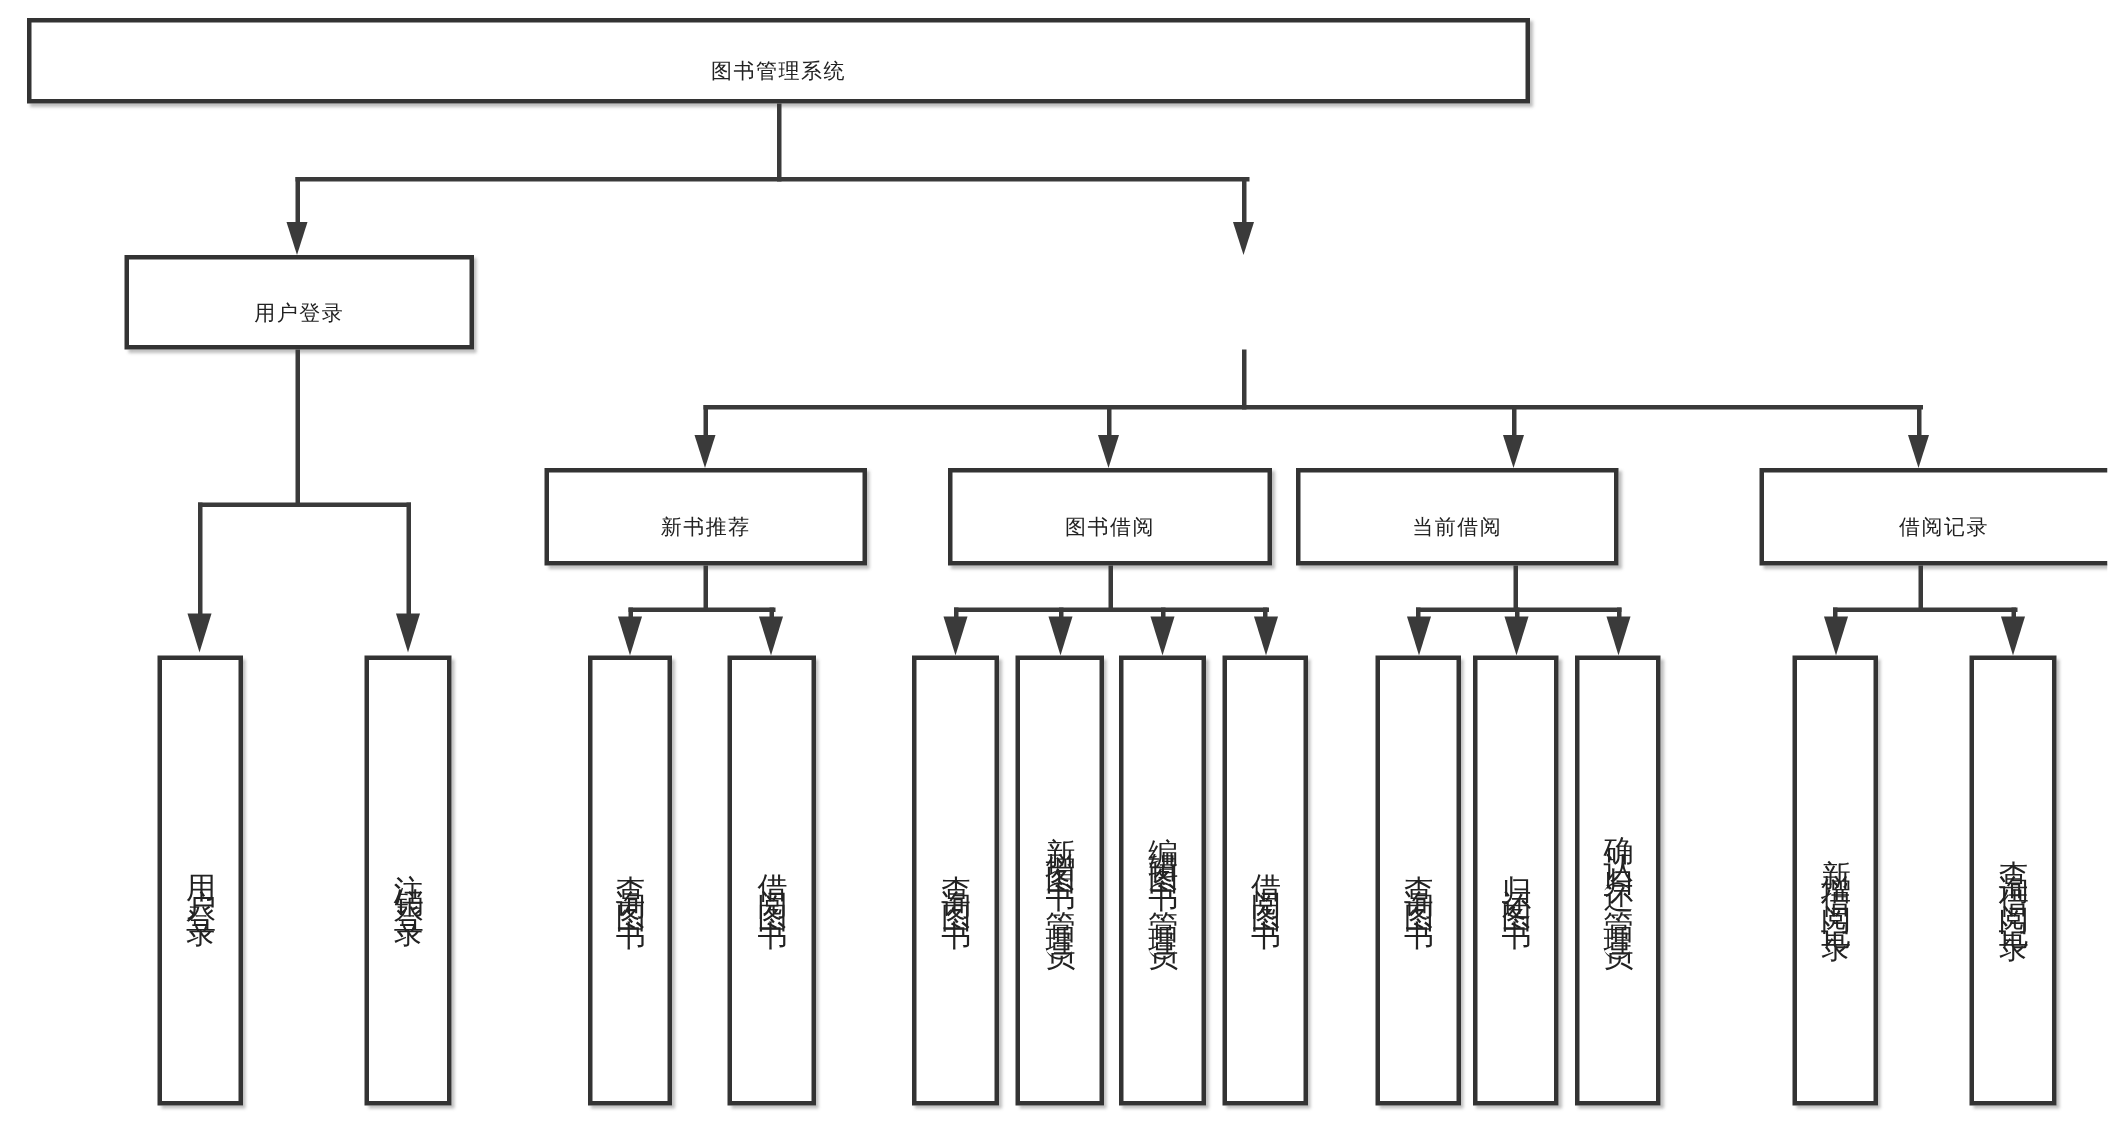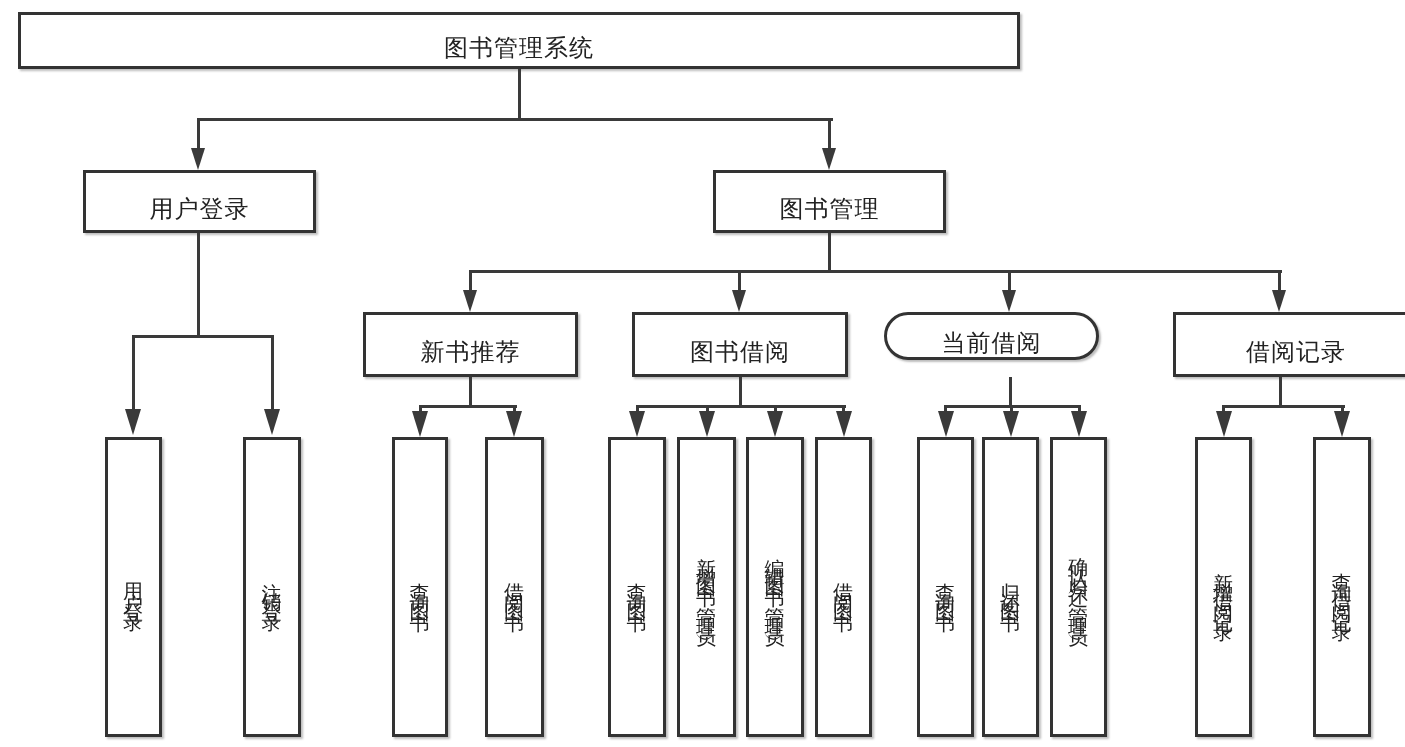--- a/index.html
+++ b/index.html
@@ -19,37 +19,37 @@
   }
   
   .box{
     position:absolute;
     background:#ffffff;
     border:3px solid #333333;
     box-shadow:2px 2px 2px rgba(110,110,110,0.45);
     display:flex;align-items:center;justify-content:center;
   }
   .hlabel{
-    font-size:24px;color:var(--txt);
+    font-size:14px;color:var(--txt);
     letter-spacing:1px;white-space:nowrap;margin-top:14px;
   }
   .leaf .vlabel{
     writing-mode:vertical-rl;
     text-orientation:mixed;
     font-size:20px;line-height:1;
     letter-spacing:10px;
     color:var(--txt);
   }
   
   #n-root   {left:18px;  top:12px;  width:1002px;height:57px;}
   #n-login  {left:83px;  top:170px; width:233px; height:63px;}
   #n-mgmt   {left:713px; top:170px; width:233px; height:63px;}
   #n-l3-1   {left:363px; top:312px; width:215px; height:65px;}
   #n-l3-2   {left:632px; top:312px; width:216px; height:65px;}
-  #n-l3-3   {left:884px; top:312px; width:215px; height:48px;border-radius:25px;}
+  #n-l3-3   {left:864px; top:312px; width:215px; height:65px;}
   #n-l3-4   {left:1173px;top:312px; width:246px; height:65px;}
   .leaf{top:437px;height:300px;}
   #n-1a{left:105px; width:57px;}
   #n-1b{left:243px; width:58px;}
   #n-2a{left:392px; width:56px;}
   #n-2b{left:485px; width:59px;}
   #n-3a{left:608px; width:58px;}
   #n-3b{left:677px; width:59px;}
   #n-3c{left:746px; width:58px;}
   #n-3d{left:815px; width:57px;}
@@ -80,23 +80,20 @@
 
 <div class="canvas">
 
   <div class="box" id="n-root">
     <span class="hlabel">图书管理系统</span>
   </div>
 
   <div class="box" id="n-login">
     <span class="hlabel">用户登录</span>
   </div>
-  <div class="box" id="n-mgmt">
-    <span class="hlabel">图书管理</span>
-  </div>
 
   <div class="box" id="n-l3-2">
     <span class="hlabel">图书借阅</span>
   </div>
   <div class="box" id="n-l3-1">
     <span class="hlabel">新书推荐</span>
   </div>
   <div class="box" id="n-l3-3">
     <span class="hlabel">当前借阅</span>
   </div>

